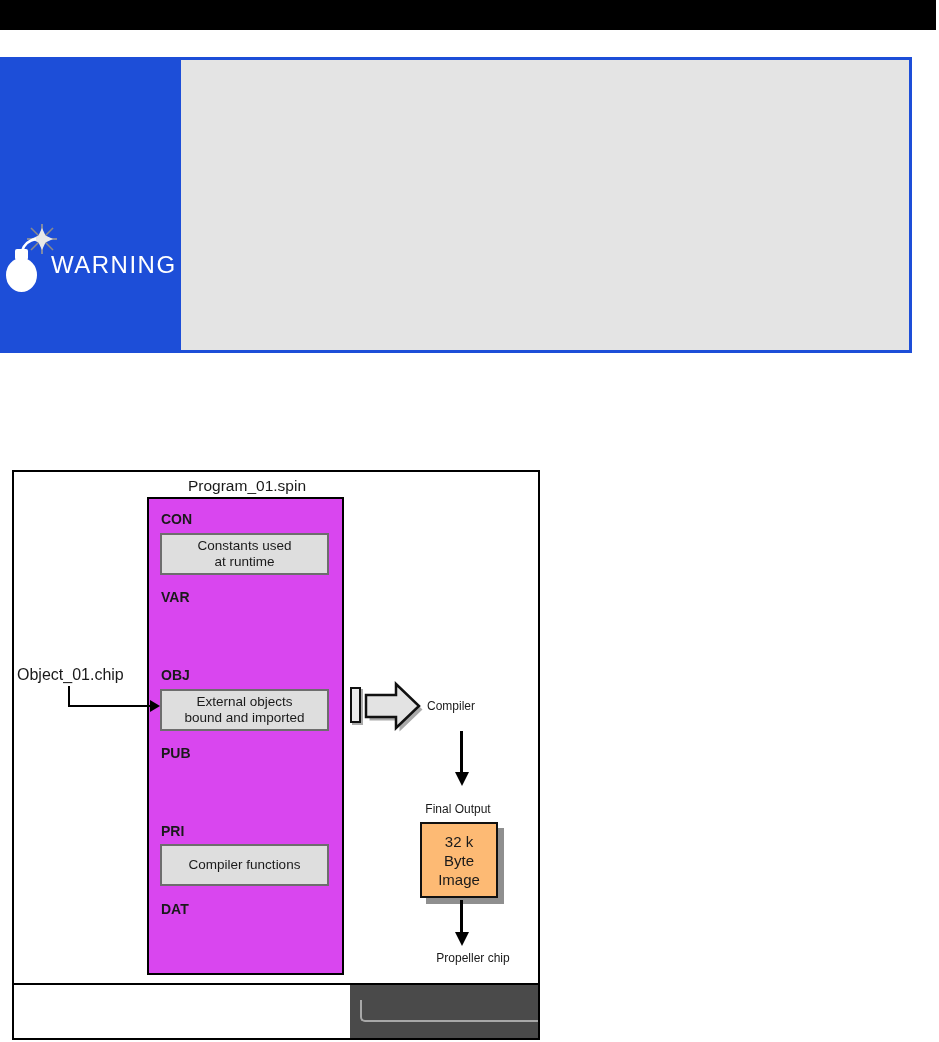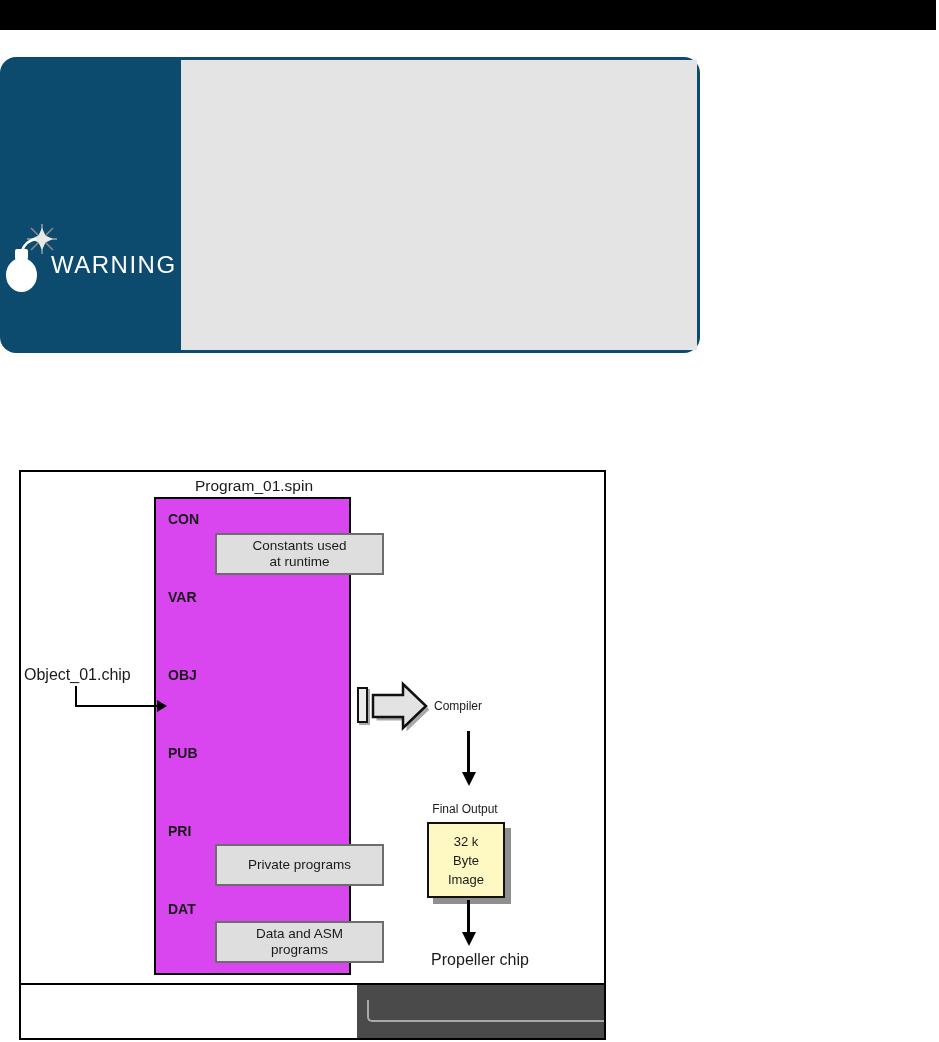--- a/index.html
+++ b/index.html
@@ -4,60 +4,60 @@
 <style>
   * { margin:0; padding:0; box-sizing:border-box; }
   html,body { background:#fff; }
   body { font-family:"Liberation Sans", sans-serif; color:#1a1a1a; }
   .page { position:relative; width:939px; height:1042px; background:#fff; overflow:hidden; }
 
   
   .top-bar { position:absolute; left:0; top:0; width:936px; height:30px; background:#000; }
 
   
-  .warning-box { position:absolute; left:0; top:57px; width:700px; height:296px; background:#0c4a6e;border-radius:16px; }
+  .warning-box { position:absolute; left:0; top:57px; width:912px; height:296px; background:#1d4ed8; }
   .warning-content { position:absolute; left:181px; top:3px; right:3px; bottom:3px; background:#e4e4e4; }
   .warning-label { position:absolute; left:51px; top:196px; font-size:24px; letter-spacing:1.5px; color:#fff; line-height:24px; }
   .bomb-svg { position:absolute; left:0; top:165px; width:80px; height:90px; }
 
   
-  .figure { position:absolute; left:19px; top:470px; width:587px; height:570px; border:2px solid #000; background:#fff; }
+  .figure { position:absolute; left:12px; top:470px; width:528px; height:570px; border:2px solid #000; background:#fff; }
   .fig-title { position:absolute; left:150px; top:5px; width:166px; text-align:center; font-size:15.5px; }
 
   .inner-box { position:absolute; left:133px; top:25px; width:197px; height:478px; border:2px solid #000; background:#d946ef; }
   .section-key { position:absolute; left:12px; font-size:14px; font-weight:bold; line-height:16px; }
   .section-box { position:absolute; left:11px; width:169px; height:42px; background:#dedede; border:2px solid #6d6d6d;
                  display:flex; align-items:center; justify-content:center; text-align:center;
-                 font-size:13.5px; line-height:16.5px; white-space:pre-line;margin-left:48px; }
+                 font-size:13.5px; line-height:16.5px; white-space:pre-line; }
 
   .object-label { position:absolute; left:3px; top:194px; font-size:16px; }
   .elbow-v { position:absolute; left:54px; top:214px; width:2px; height:21px; background:#000; }
   .elbow-h { position:absolute; left:54px; top:233px; width:82px; height:2px; background:#000; }
   .elbow-head { position:absolute; left:136px; top:228px; width:0; height:0;
                 border-top:6px solid transparent; border-bottom:6px solid transparent; border-left:10px solid #000; }
 
   .doc-chip { position:absolute; left:336px; top:215px; width:11px; height:36px; background:#ececec;
               border:2px solid #111; box-shadow:2px 2px 0 #aaa; }
   .block-arrow { position:absolute; left:349px; top:208px; }
 
   .compiler-label { position:absolute; left:413px; top:225px; font-size:12px; line-height:18px; }
   .final-output-label { position:absolute; left:374px; top:330px; width:140px; text-align:center; font-size:12px; }
-  .propeller-label { position:absolute; left:376px; top:479px; width:166px; text-align:center; font-size:16px; }
+  .propeller-label { position:absolute; left:376px; top:479px; width:166px; text-align:center; font-size:12px; }
 
   .arrow-line-1 { position:absolute; left:446px; top:259px; width:3px; height:41px; background:#000; }
   .arrow-head-1 { position:absolute; left:441px; top:300px; width:0; height:0;
                   border-left:7px solid transparent; border-right:7px solid transparent; border-top:14px solid #000; }
   .arrow-line-2 { position:absolute; left:446px; top:428px; width:3px; height:32px; background:#000; }
   .arrow-head-2 { position:absolute; left:441px; top:460px; width:0; height:0;
                   border-left:7px solid transparent; border-right:7px solid transparent; border-top:14px solid #000; }
 
-  .image-box { position:absolute; left:406px; top:350px; width:78px; height:76px; background:#fef9c3;
+  .image-box { position:absolute; left:406px; top:350px; width:78px; height:76px; background:#fdba74;
                border:2px solid #111; box-shadow:6px 6px 0 #8f8f8f;
                display:flex; align-items:center; justify-content:center; text-align:center;
-               font-size:13px; line-height:19px; white-space:pre-line; }
+               font-size:15px; line-height:19px; white-space:pre-line; }
 
   
   .bottom-strip { position:absolute; left:0; right:0; top:511px; bottom:0; border-top:2px solid #000; background:#fff; }
   .dark-panel { position:absolute; left:336px; top:0; right:0; bottom:0; background:#4a4a4a; }
   .field-corner { position:absolute; left:10px; top:15px; right:0; height:22px;
                   border-left:2px solid #a8a8a8; border-bottom:2px solid #a8a8a8; border-bottom-left-radius:5px; }
 </style>
 </head>
 <body>
 
@@ -85,29 +85,29 @@
     <div class="fig-title">Program_01.spin</div>
 
     <div class="inner-box">
       <div class="section-key" style="top:12px">CON</div>
       <div class="section-box" style="top:34px">Constants used
 at runtime</div>
 
       <div class="section-key" style="top:90px">VAR</div>
 
       <div class="section-key" style="top:168px">OBJ</div>
+      <div class="section-box" style="top:190px">External objects
+bound and imported</div>
 
       <div class="section-key" style="top:246px">PUB</div>
 
       <div class="section-key" style="top:324px">PRI</div>
-      <div class="section-box" style="top:345px">Private programs</div>
+      <div class="section-box" style="top:345px">Compiler functions</div>
 
       <div class="section-key" style="top:402px">DAT</div>
-      <div class="section-box" style="top:422px">Data and ASM
-programs</div>
     </div>
 
     <div class="object-label">Object_01.chip</div>
     <div class="elbow-v"></div>
     <div class="elbow-h"></div>
     <div class="elbow-head"></div>
 
     <div class="doc-chip"></div>
 
     <svg class="block-arrow" width="62" height="56" viewBox="0 0 62 56">

